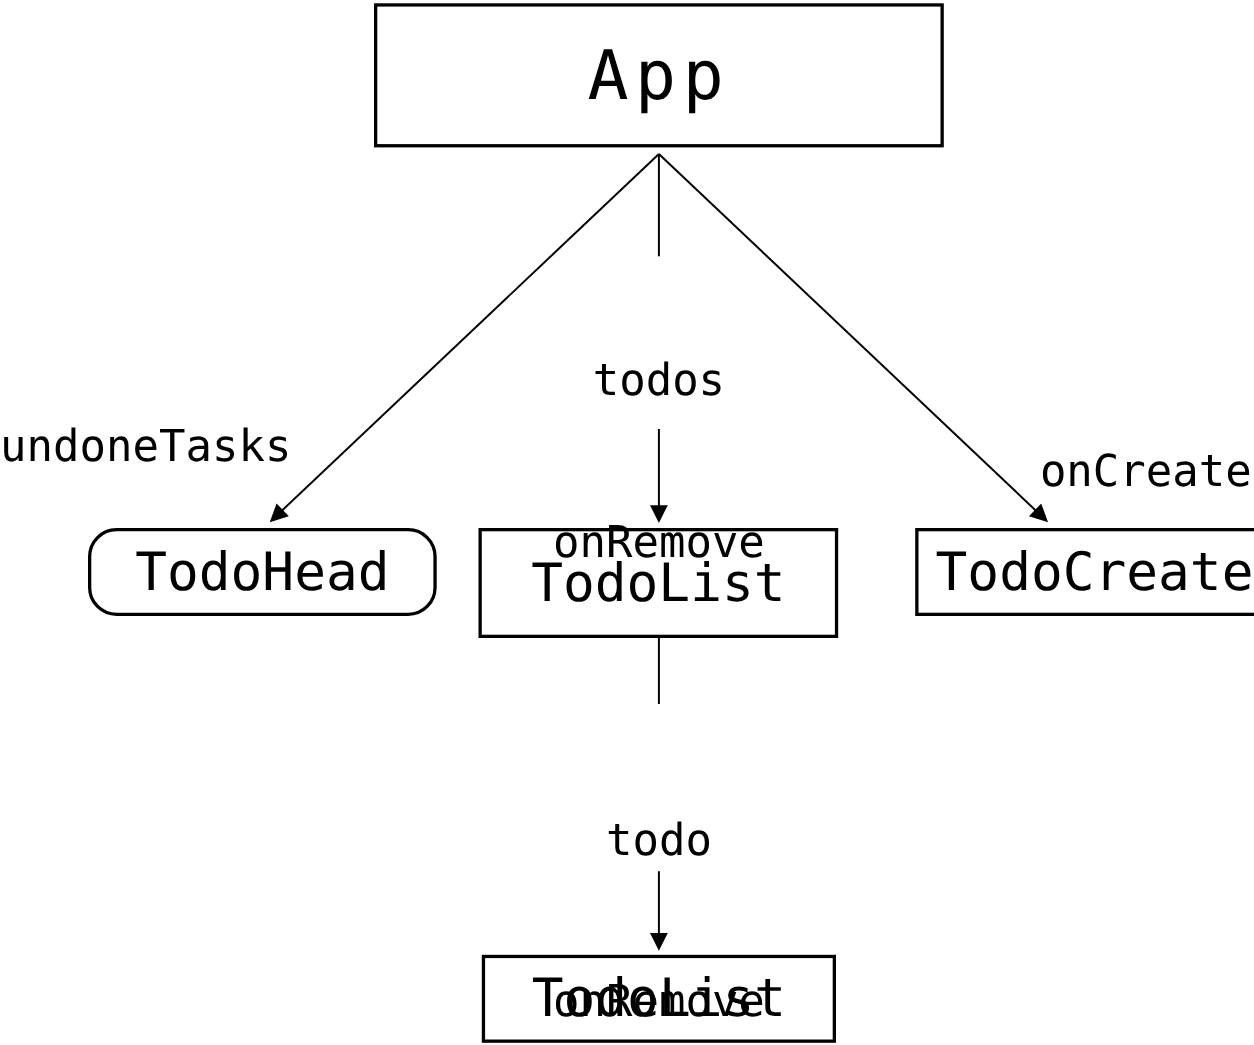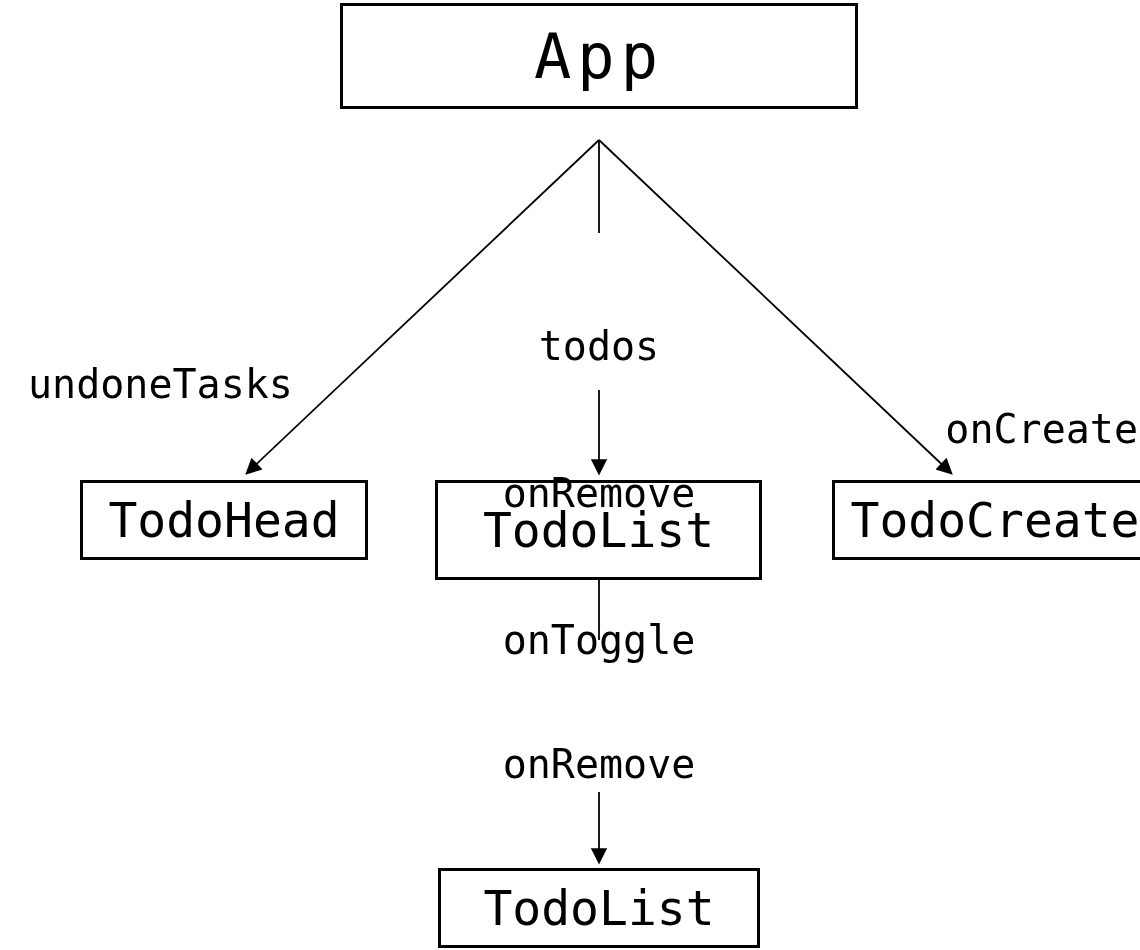--- a/index.html
+++ b/index.html
@@ -28,37 +28,37 @@
     box-sizing: border-box;
     border: 3px solid #000000;
     background: #ffffff;
     display: flex;
     align-items: center;
     justify-content: center;
     font-size: 48px;
     white-space: pre;
   }
   #node-app {
-    left: 340px; top: 3px; width: 518px; height: 106px;
+    left: 340px; top: 3px; width: 518px; height: 131px;
     font-size: 62px;
     letter-spacing: 6px;
     border-width: 3px;
   }
-  #node-todo-head   { left: 80px;  top: 480px; width: 288px; height: 80px; }
+  #node-todo-head   { left: 80px;  top: 480px; width: 317px; height: 80px; border-radius: 26px; }
   #node-todo-list   { left: 435px; top: 480px; width: 327px; height: 100px; }
   #node-todo-create { left: 832px; top: 480px; width: 326px; height: 80px; }
   #node-todo-item   { left: 438px; top: 868px; width: 322px; height: 80px; }
 
   .edge-label {
     position: absolute;
     font-size: 40px;
     line-height: 49px;
     white-space: pre;
   }
-  #label-undone-tasks { left: 0px;  top: 360px; padding-left: 28px; }
+  #label-undone-tasks { left: 0px;  top: 382px; }
   #label-on-create    { right: 2px; top: 386px; margin-top: 19px; }
   #label-app-todo-list {
     left: 599px; top: 224px;
     transform: translateX(-50%);
     text-align: center;
   }
   #label-todo-list-todo-item {
     left: 599px; top: 642px;
     transform: translateX(-50%);
     text-align: center;
@@ -95,23 +95,23 @@
 
   <div class="node" id="node-todo-create">TodoCreate</div>
 
   <div class="node" id="node-todo-item">TodoList</div>
 
   <div class="edge-label" id="label-undone-tasks">undoneTasks</div>
 
   <div class="edge-label" id="label-app-todo-list">
     <div>todos</div>
     <div>onRemove</div>
-    <div>onToggle</div>
   </div>
 
   <div class="edge-label" id="label-on-create">onCreate</div>
 
   <div class="edge-label" id="label-todo-list-todo-item">
+    <div>todo</div>
     <div>onRemove</div>
     
   </div>
 
 </div>
 
 </body></html>

